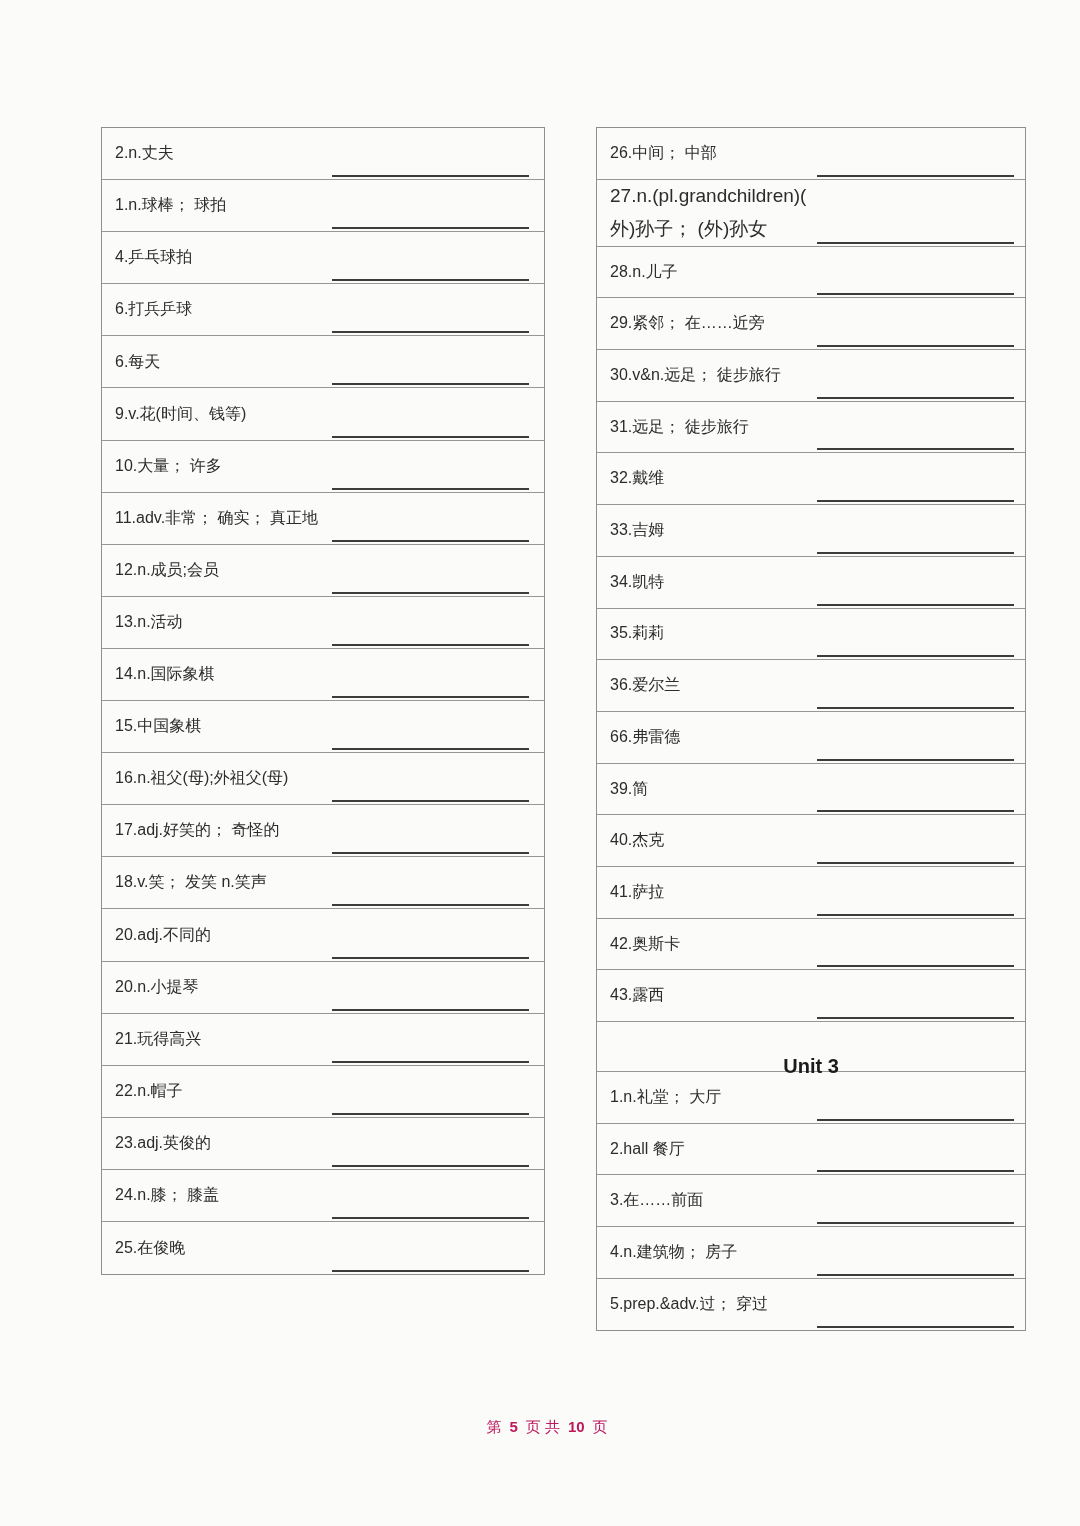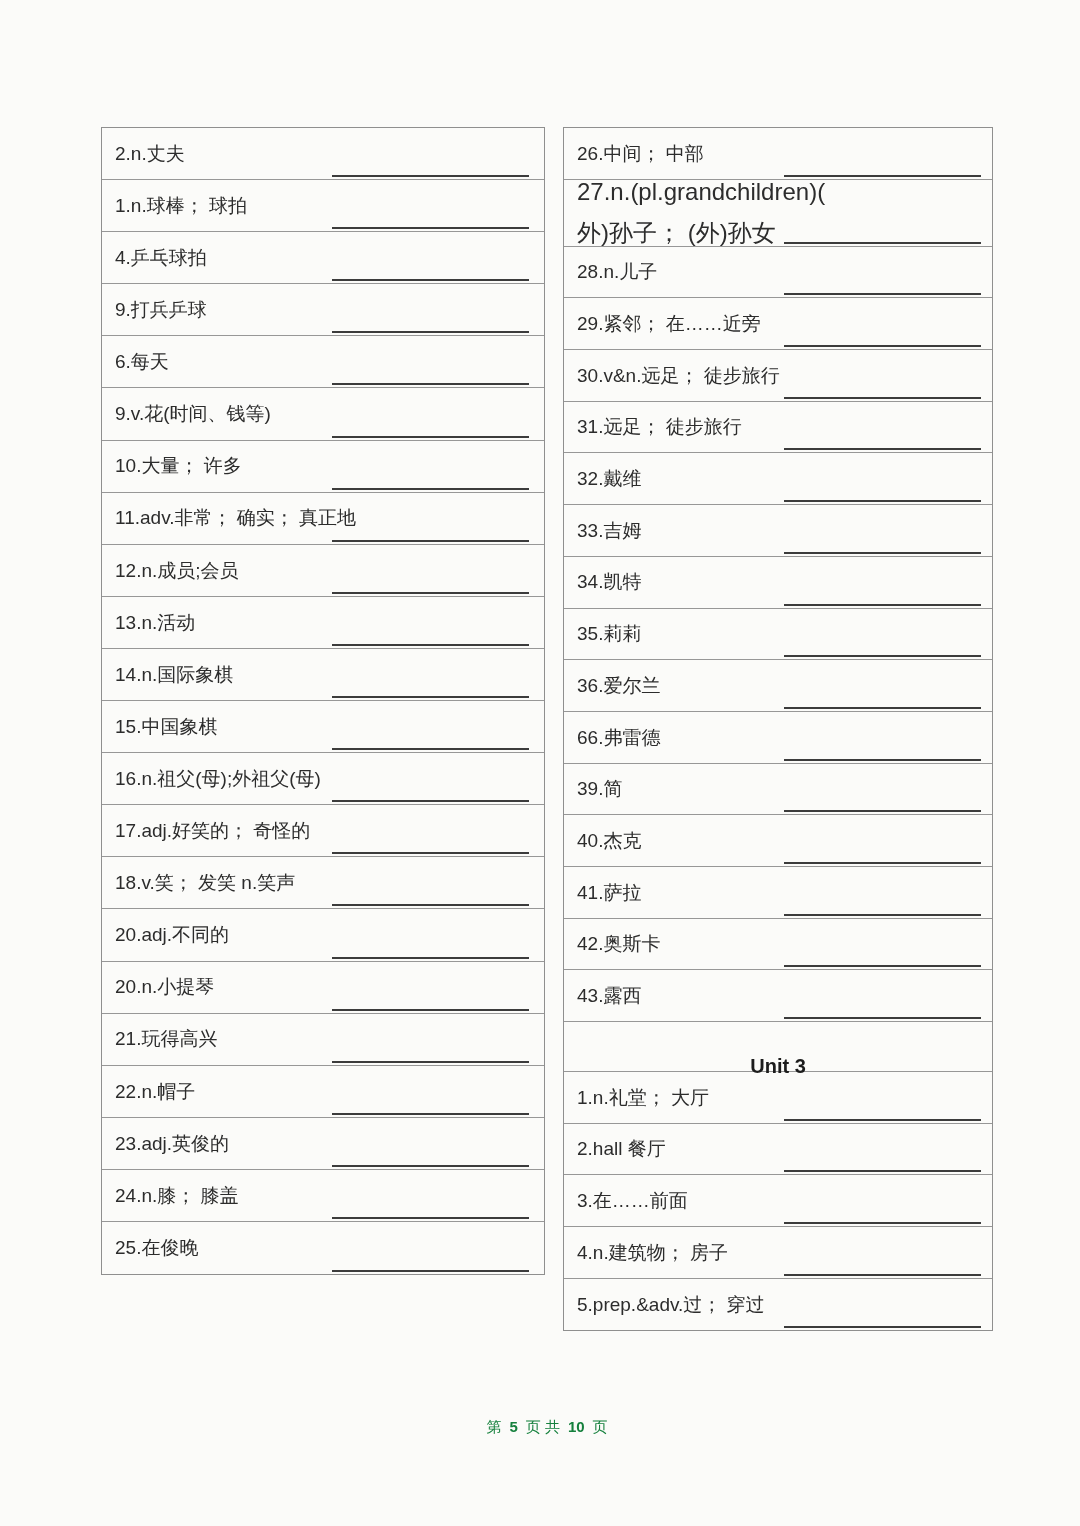--- a/index.html
+++ b/index.html
@@ -16,41 +16,41 @@
     overflow:hidden;
   }
   .vtable{
     position:absolute;
     top:127px;
     box-sizing:border-box;
     border:1px solid #8f8f8f;
     background:transparent;
   }
   #left-table{left:101px;width:444px;}
-  #right-table{left:563px;width:430px;}
+  #right-table{left:596px;width:430px;}
   .row{
     position:relative;
     box-sizing:border-box;
     height:52.1px;
     border-bottom:1px solid #979797;
     display:flex;
     align-items:center;
   }
   #right-table .row{height:51.7px;}
   #right-table .row.tall{height:67px;}
   #right-table .row.header{height:50px;justify-content:center;}
   .row:last-child{border-bottom:none;}
   .label{
     padding:0 10px 0 13px;
-    font-size:19px;
+    font-size:16px;
     line-height:1.55;
     white-space:pre-line;
     color:#2c2c2c;
   }
-  .row.tall .label{font-size:24px;line-height:1.7;}
+  .row.tall .label{font-size:19px;line-height:1.7;}
   .header-label{
     font-weight:bold;
     font-size:20px;
     color:#1c1c1c;
     margin-top:40px;
   }
   .blank{
     position:absolute;
     left:52%;
     right:3.5%;
@@ -59,21 +59,21 @@
     border-bottom:2px solid #3c3c3c;
   }
   #right-table .blank{left:51.5%;right:2.5%;}
   .footer{
     position:absolute;
     left:101px;
     width:892px;
     top:1418px;
     text-align:center;
     font-size:15px;
-    color:#15803d;
+    color:#be185d;
   }
   .footer span,.footer b{margin:0 4px;}
   .footer b{font-weight:bold;}
 </style>
 </head>
 <body>
 
 <div class="page">
   <div class="vtable" id="left-table">
       <div class="row">
@@ -82,21 +82,21 @@
       </div>
       <div class="row">
         <span class="label">1.n.球棒； 球拍</span>
         <span class="blank"></span>
       </div>
       <div class="row">
         <span class="label">4.乒乓球拍</span>
         <span class="blank"></span>
       </div>
       <div class="row">
-        <span class="label">9.打兵乒球</span>
+        <span class="label">6.打兵乒球</span>
         <span class="blank"></span>
       </div>
       <div class="row">
         <span class="label">6.每天</span>
         <span class="blank"></span>
       </div>
       <div class="row">
         <span class="label">9.v.花(时间、钱等)</span>
         <span class="blank"></span>
       </div>

